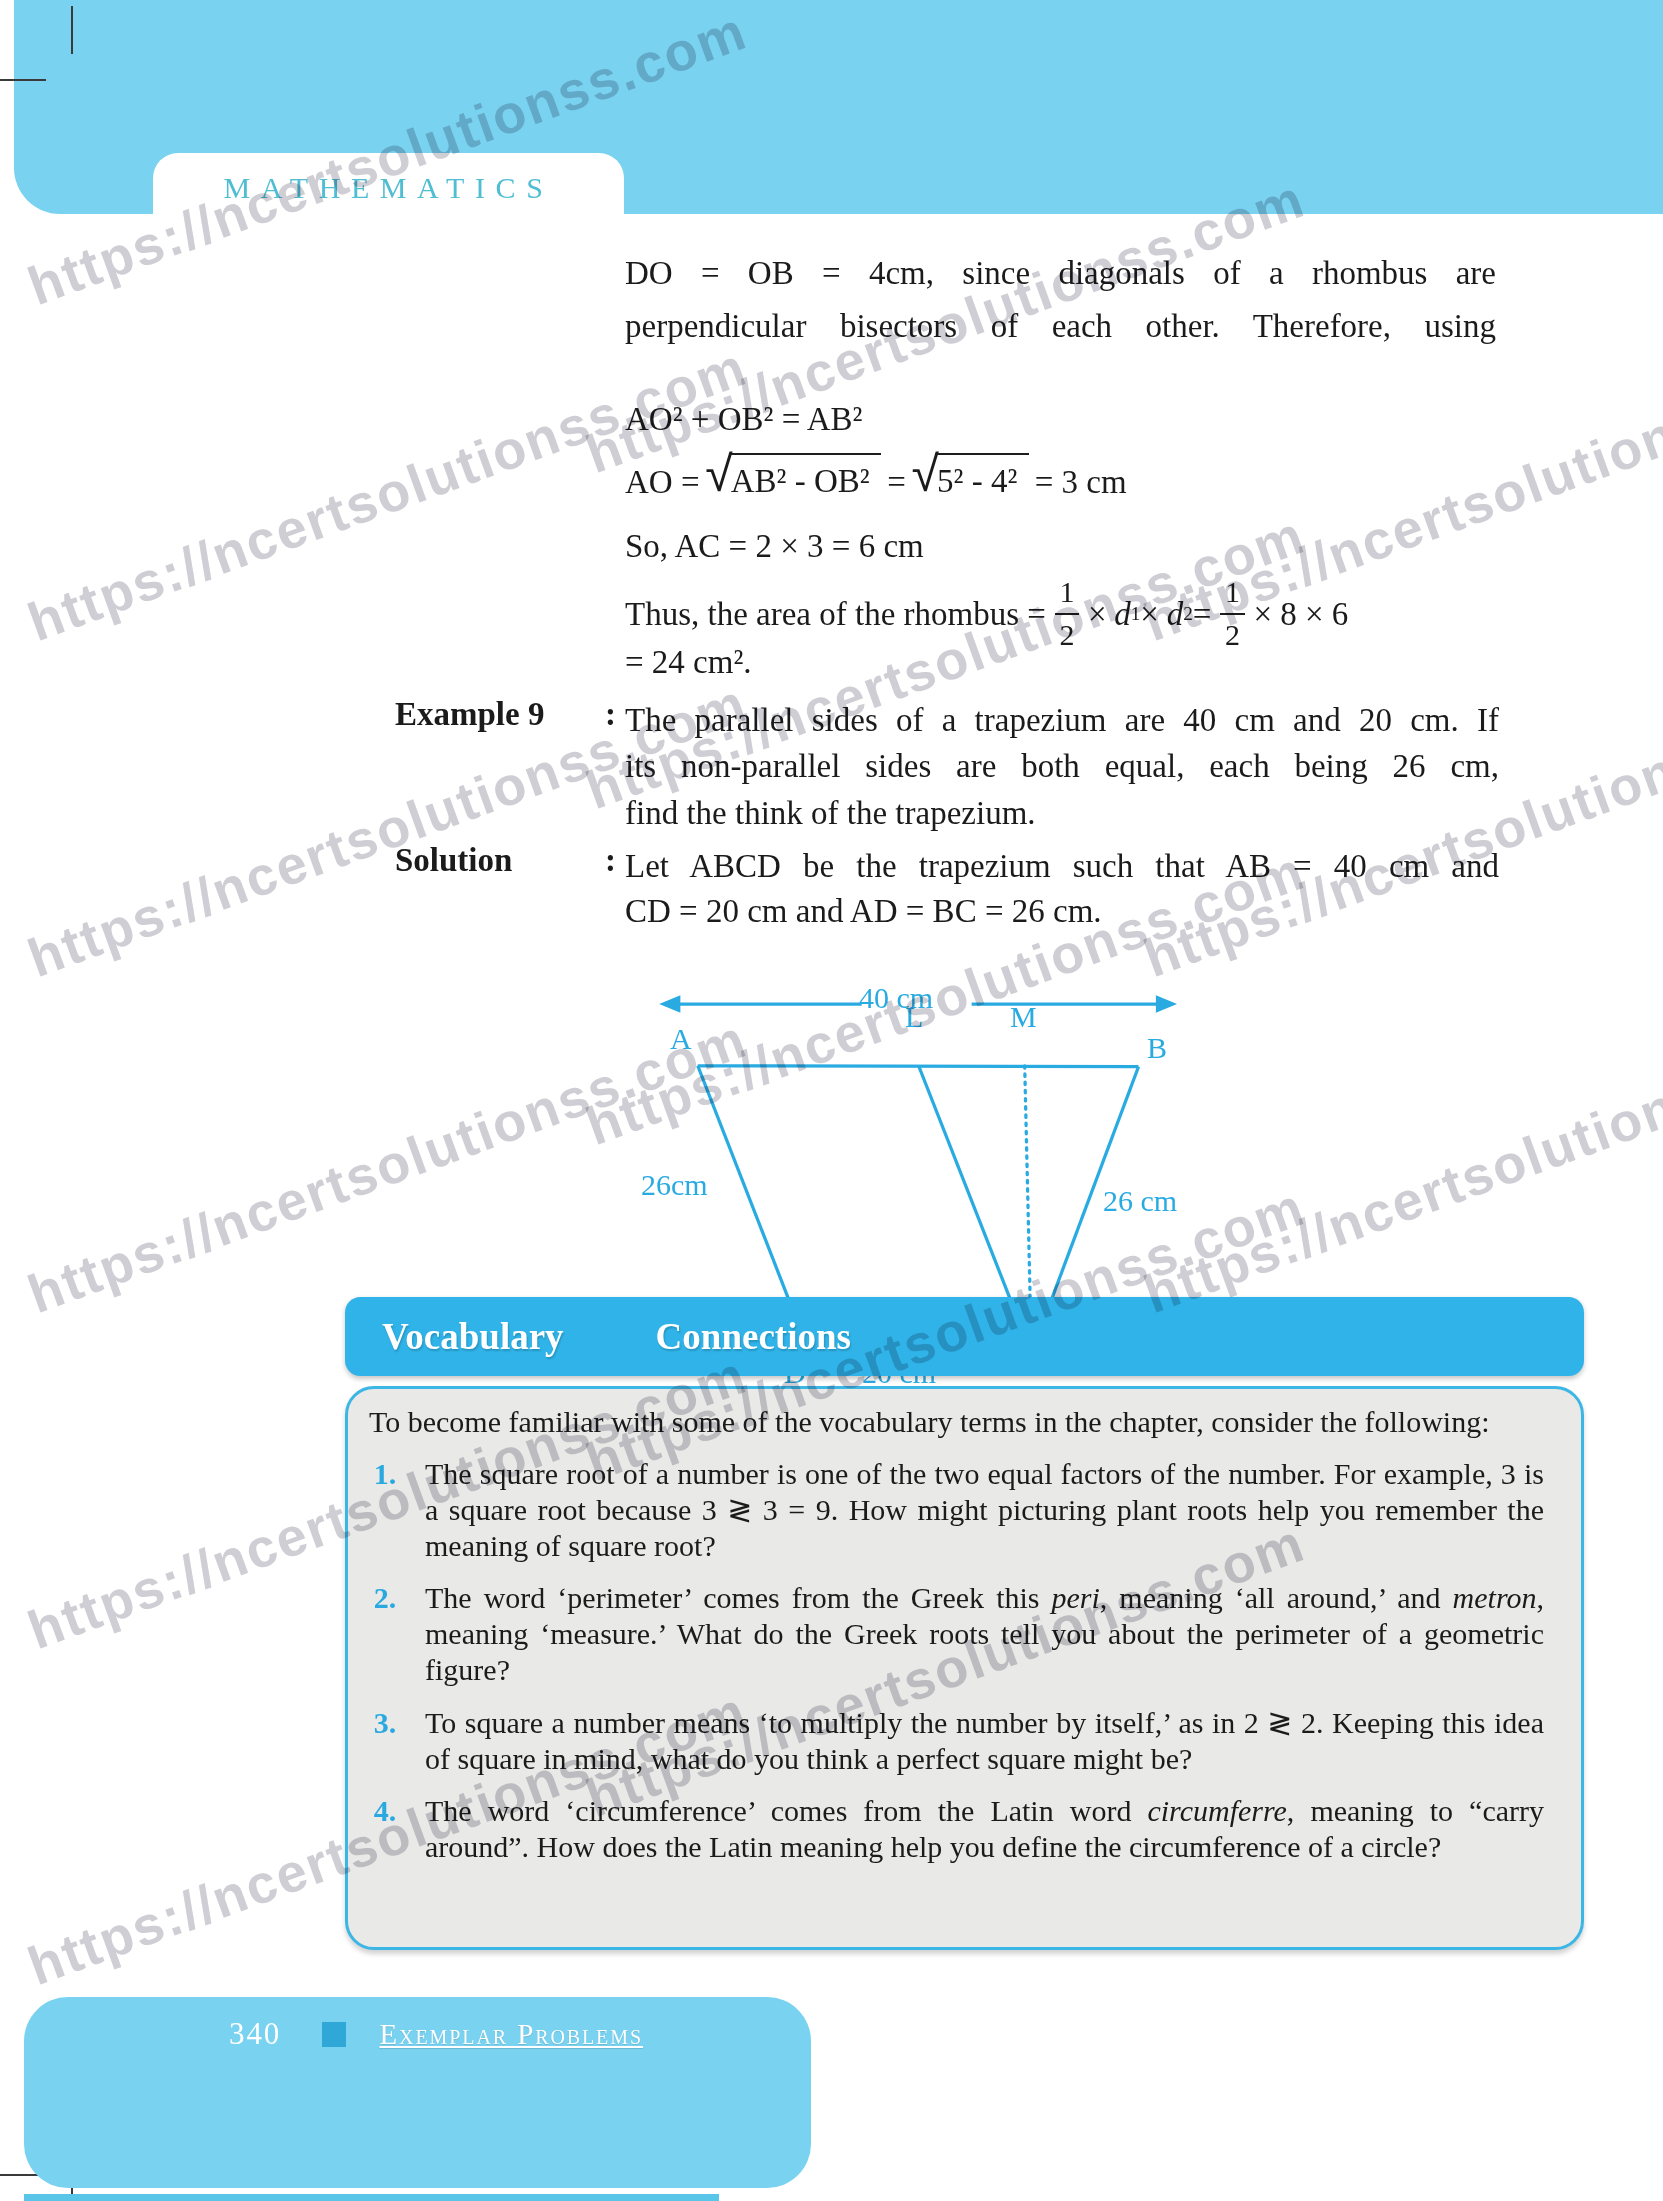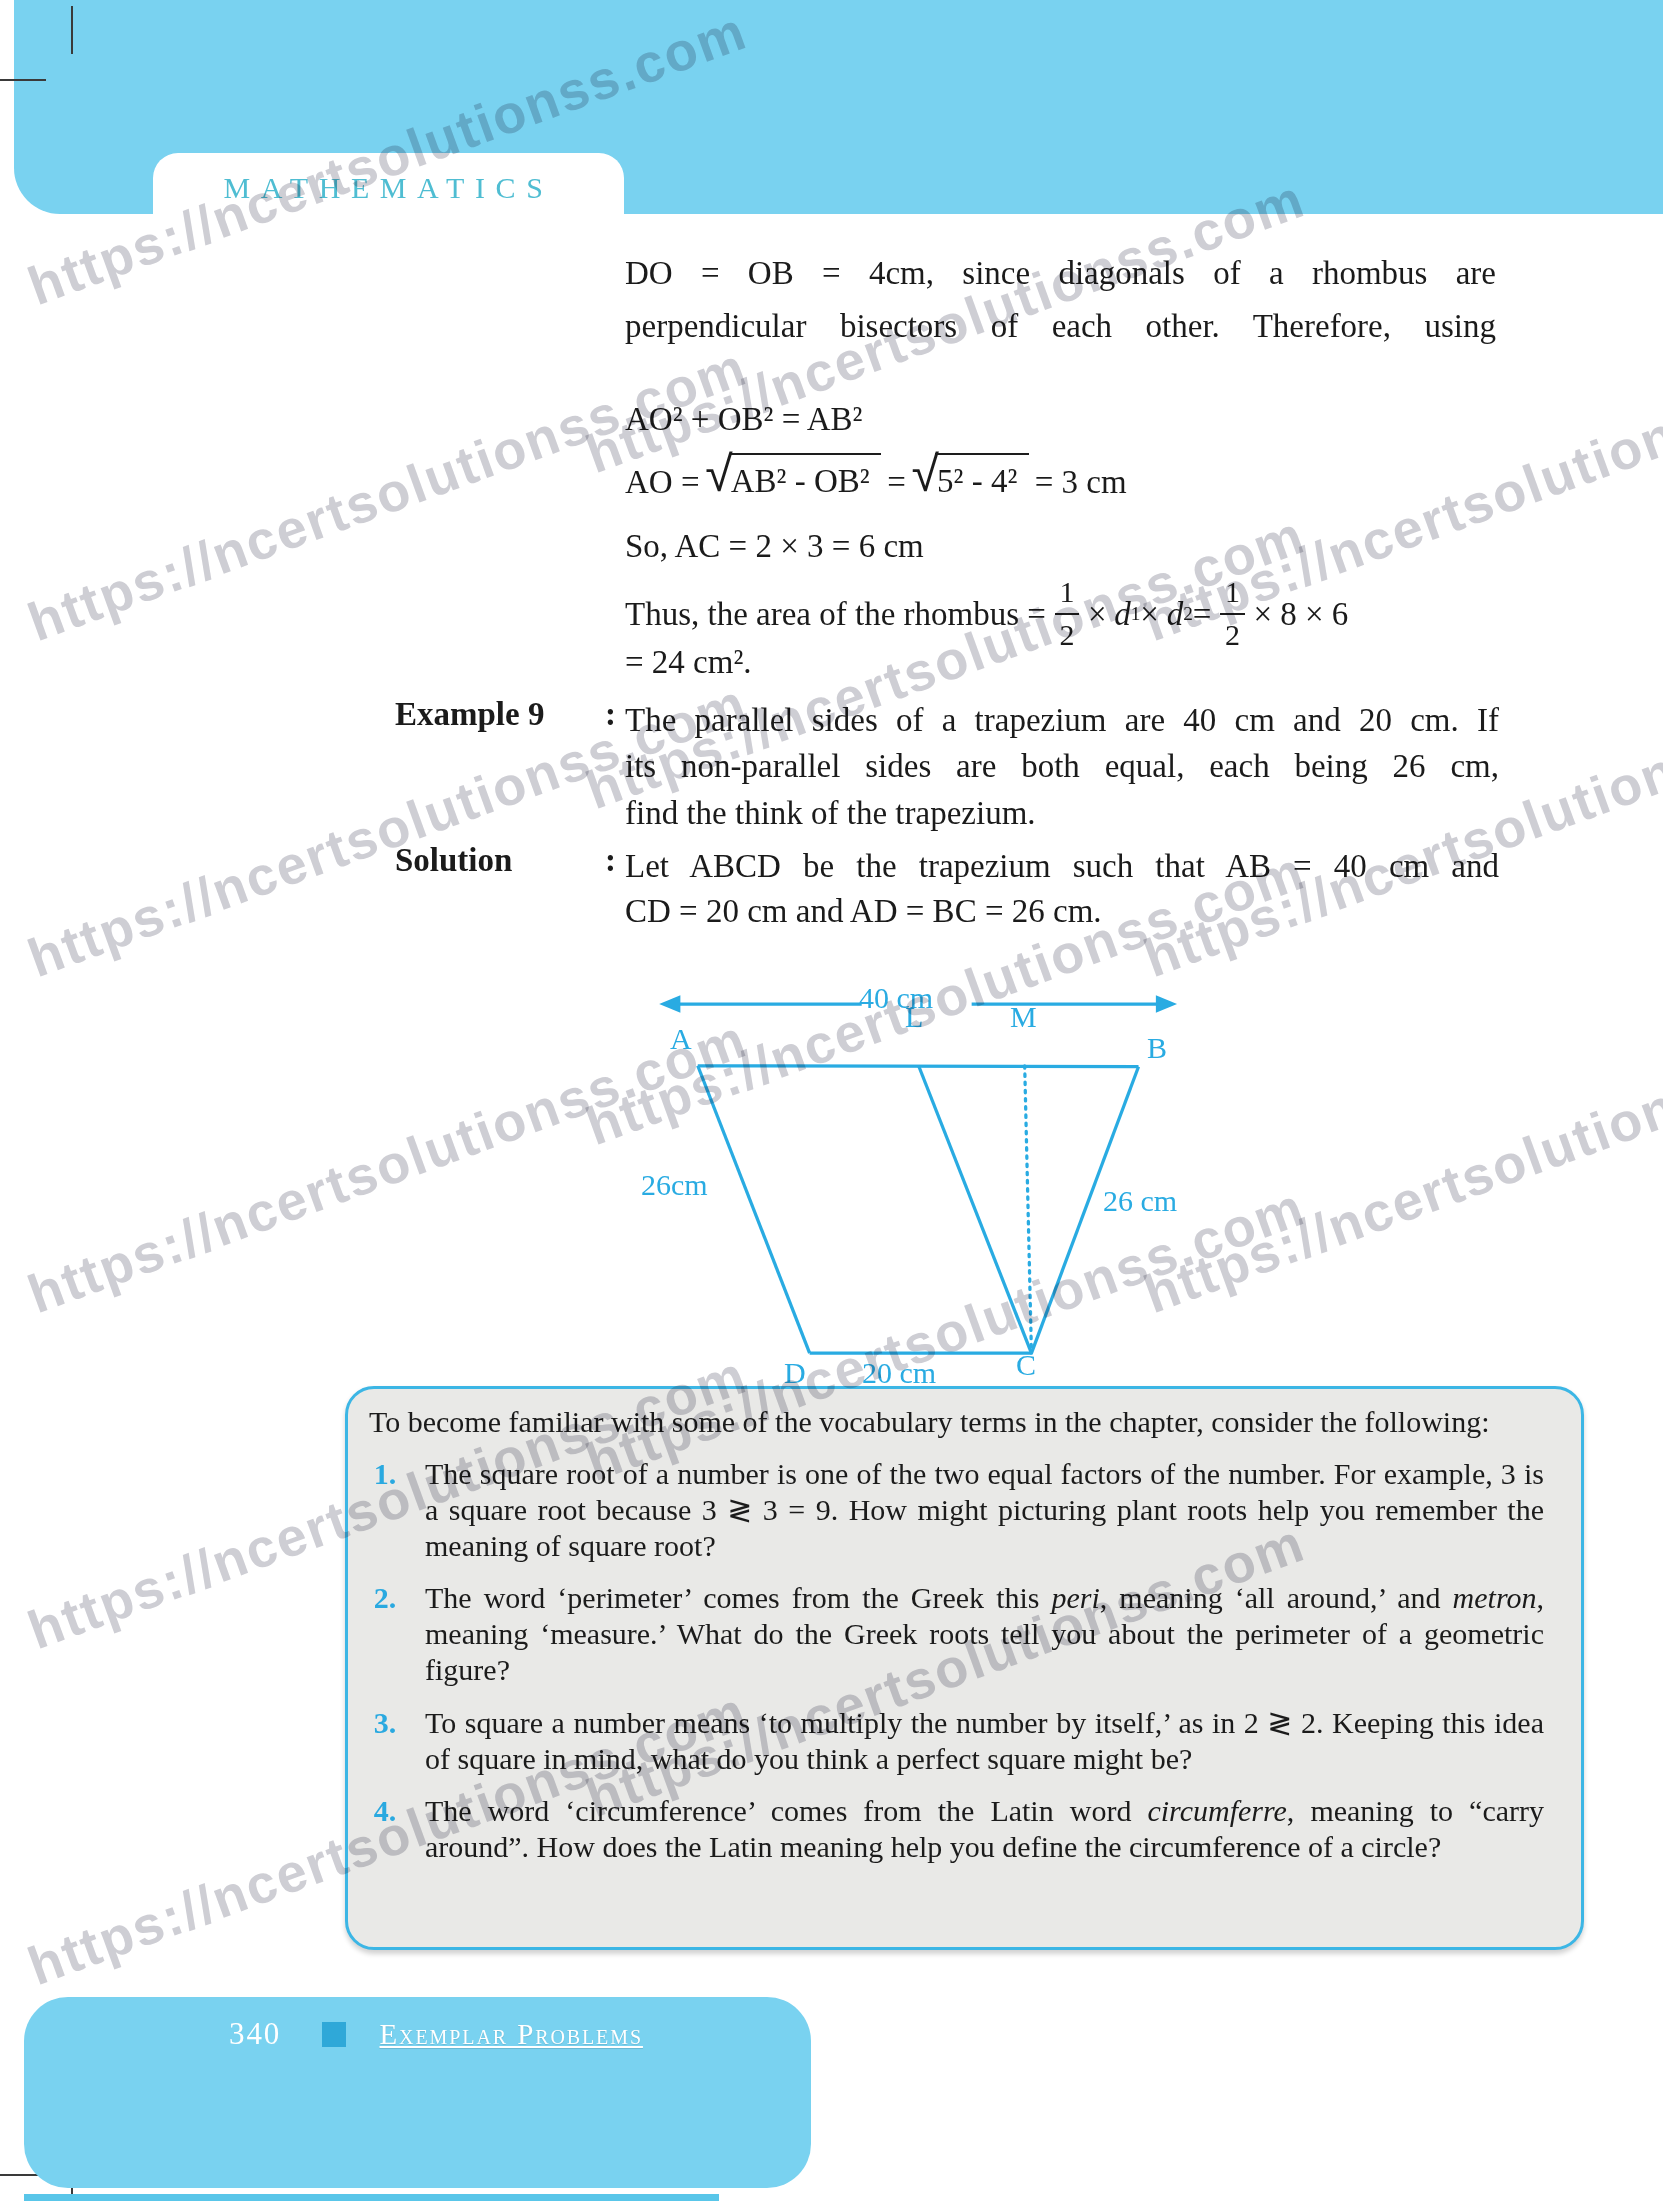--- a/index.html
+++ b/index.html
@@ -157,20 +157,24 @@
   <span class="dg" style="left:670px;top:1022px">A</span>
   <span class="dg" style="left:1147px;top:1031px">B</span>
   <span class="dg" style="left:905px;top:1000px">L</span>
   <span class="dg" style="left:1010px;top:1000px">M</span>
   <span class="dg" style="left:784px;top:1356px">D</span>
   <span class="dg" style="left:1016px;top:1348px">C</span>
   <span class="dg" style="left:641px;top:1168px">26cm</span>
   <span class="dg" style="left:1103px;top:1184px">26 cm</span>
   <span class="dg" style="left:862px;top:1356px">20 cm</span>
 
+  <div class="vocab-bar">
+    <span class="w1">Vocabulary</span>
+    <span class="w2">Connections</span>
+  </div>
   <div class="vocab-box">
     <p class="intro">To become familiar with some of the vocabulary terms in the chapter, consider the following:</p>
     <div class="vitem">
       <span class="vnum">1.</span>
       <div class="vtext"><span>The square root of a number is one of the two equal factors of the number. For example, 3 is a square root because 3 ≷ 3 = 9. How might picturing plant roots help you remember the meaning of square root?</span></div>
     </div>
     <div class="vitem">
       <span class="vnum">2.</span>
       <div class="vtext"><span>The word ‘perimeter’ comes from the Greek this </span><i>peri</i><span>, meaning ‘all around,’ and </span><i>metron</i><span>, meaning ‘measure.’ What do the Greek roots tell you about the perimeter of a geometric figure?</span></div>
     </div>

